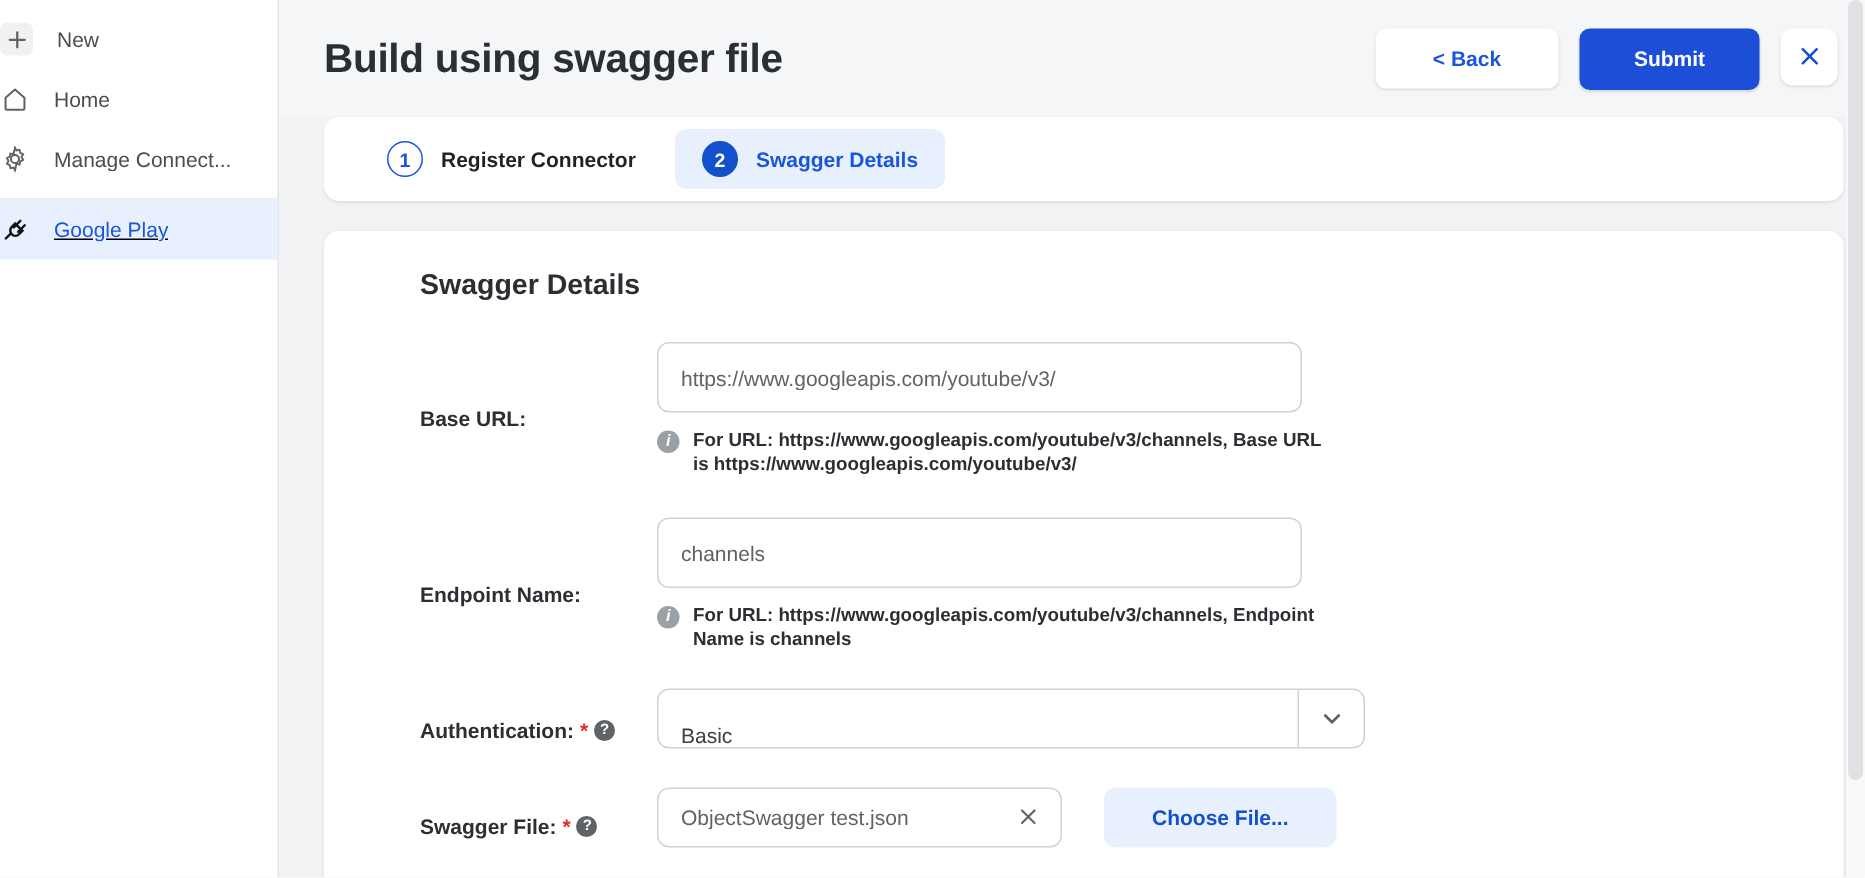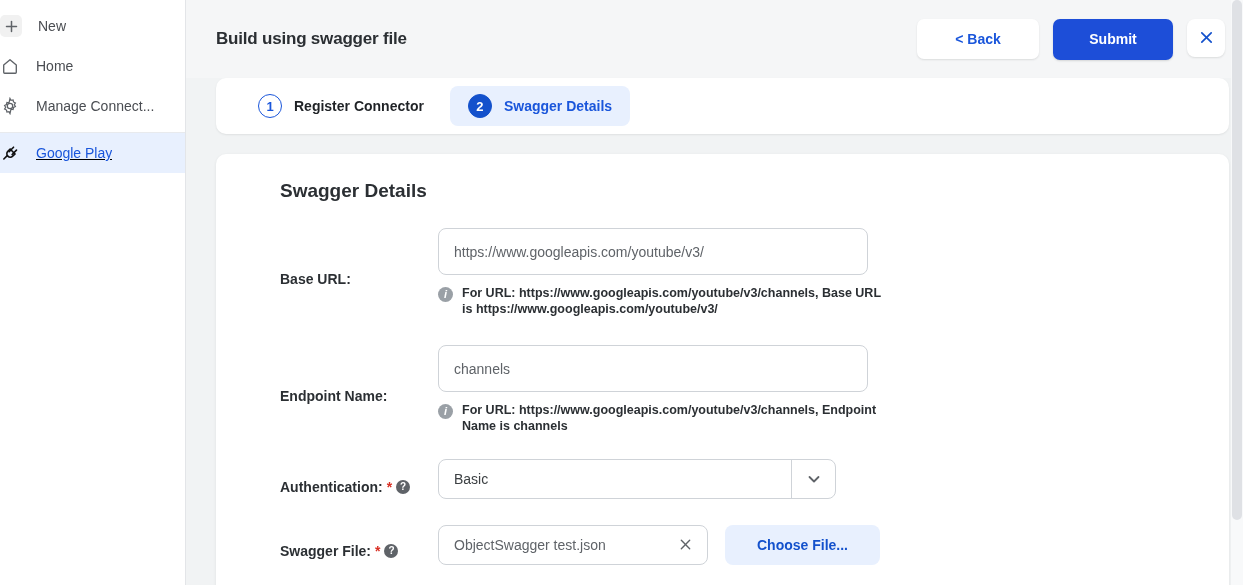--- a/index.html
+++ b/index.html
@@ -70,21 +70,21 @@
   }
 
   .topbar {
     height: 78px;
     display: flex;
     align-items: center;
     padding: 0 18px 0 30px;
     background: #f5f6f7;
   }
   .topbar-title {
-    font-size: 17px;
+    font-size: 27px;
     font-weight: bold;
     color: #2b2f33;
     letter-spacing: -0.2px;
     flex: 1 1 auto;
   }
   .topbar-actions { display: flex; gap: 14px; }
 
   .btn {
     border: none;
     cursor: pointer;
@@ -240,46 +240,46 @@
   }
   .hint-text {
     font-size: 12.5px;
     font-weight: bold;
     color: #2b2f33;
     line-height: 1.25;
   }
 
   
   .selectwrap {
-    width: 398px;
+    width: 472px;
     height: 40px;
     border: 1px solid #cfd3d8;
     border-radius: 8px;
     background: #ffffff;
     display: flex;
-    align-items: center;
+    align-items: flex-end;
     cursor: pointer;
     overflow: hidden;
   }
   .selectval {
     flex: 1 1 auto;
     padding: 0 15px;
     font-size: 14px;
     color: #3c4043;
   }
   .selectarrow {
     width: 44px;
     height: 100%;
     border-left: 1px solid #cfd3d8;
     display: flex; align-items: center; justify-content: center;
     color: #5f6368;
   }
 
   
-  .filerow { display: flex; align-items: center; gap: 17px; }
+  .filerow { display: flex; align-items: center; gap: 28px; }
   .filefield {
     width: 270px;
     height: 40px;
     border: 1px solid #cfd3d8;
     border-radius: 8px;
     background: #ffffff;
     display: flex;
     align-items: center;
     padding: 0 12px 0 15px;
   }

